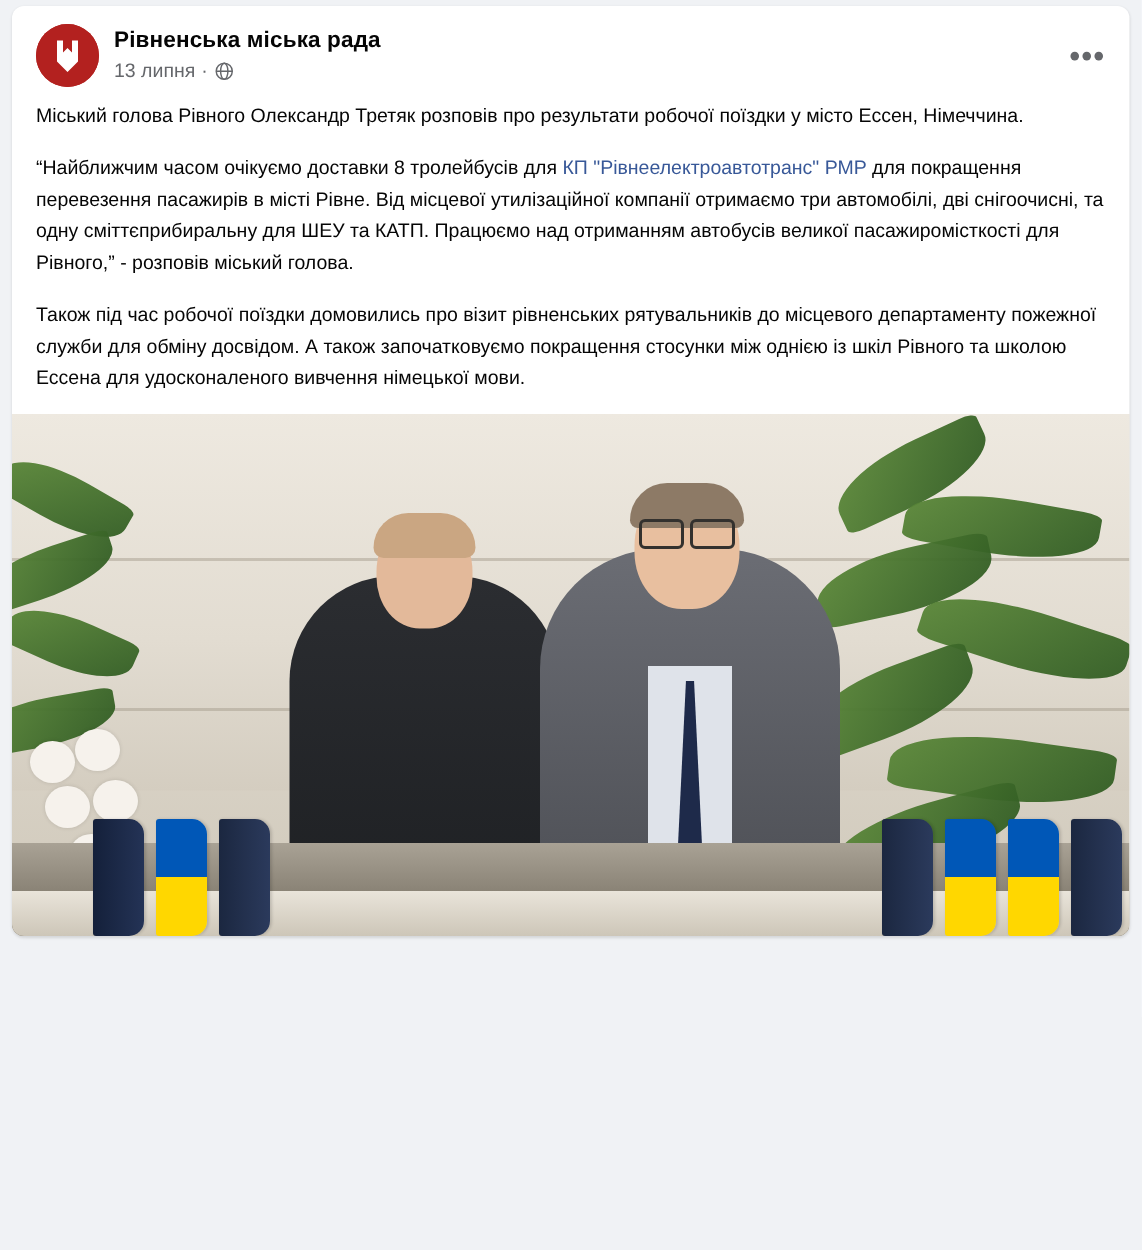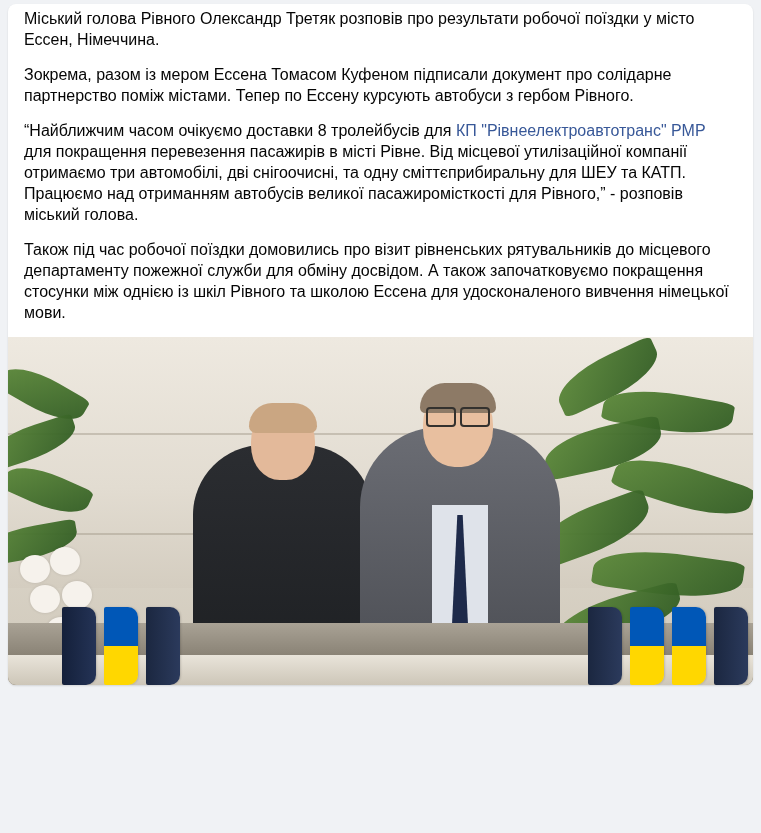--- a/index.html
+++ b/index.html
@@ -86,21 +86,21 @@
     justify-content: center;
     color: #65676b;
     font-size: 20px;
     line-height: 1;
     letter-spacing: 1px;
     cursor: pointer;
     font-weight: bold;
   }
   .post-body {
     padding: 4px 16px 12px 16px;
-    font-size: 16px;
+    font-size: 13px;
     line-height: 21px;
     color: #050505;
   }
   .post-body p {
     margin: 0 0 14px 0;
   }
   .post-body p:last-child {
     margin-bottom: 2px;
   }
   .link {
@@ -264,24 +264,46 @@
     border-radius: 4px;
   }
 </style>
 </head>
 <body>
 
 <div id="page">
 
   <div class="post-card">
 
+    <div class="post-header">
+      <div class="avatar">
+        <svg width="42" height="42" viewBox="0 0 42 42" aria-hidden="true">
+          <rect x="0" y="0" width="42" height="42" fill="#b3211f"></rect>
+          <path d="M14 11 h4 v8 l3 -3 l3 3 v-8 h4 v14 l-7 7 l-7 -7 z" fill="#ffffff"></path>
+        </svg>
+      </div>
+      <div class="header-text">
+        <div class="page-name">Рівненська міська рада</div>
+        <div class="meta-row">
+          <span>13 липня</span>
+          <span class="meta-dot">·</span>
+          <span class="globe-icon">
+            <svg width="13" height="13" viewBox="0 0 16 16" aria-hidden="true">
+              <circle cx="8" cy="8" r="6.6" fill="none" stroke="#65676b" stroke-width="1.2"></circle>
+              <ellipse cx="8" cy="8" rx="3" ry="6.6" fill="none" stroke="#65676b" stroke-width="1.2"></ellipse>
+              <line x1="1.5" y1="8" x2="14.5" y2="8" stroke="#65676b" stroke-width="1.2"></line>
+            </svg>
+          </span>
+        </div>
+      </div>
+      <div class="more-btn">•••</div>
+    </div>
 
     <div class="post-body">
       <p>Міський голова Рівного Олександр Третяк розповів про результати робочої поїздки у місто Ессен, Німеччина.</p>
-      <p>Зокрема, разом із мером Ессена Томасом Куфеном підписали документ про солідарне партнерство поміж містами. Тепер по Ессену курсують автобуси з гербом Рівного.</p>
       <p><span>“Найближчим часом очікуємо доставки 8 тролейбусів для </span><a class="link">КП "Рівнеелектроавтотранс" РМР</a><span> для покращення перевезення пасажирів в місті Рівне. Від місцевої утилізаційної компанії отримаємо три автомобілі, дві снігоочисні, та одну сміттєприбиральну для ШЕУ та КАТП. Працюємо над отриманням автобусів великої пасажиромісткості для Рівного,” - розповів міський голова.</span></p>
       <p>Також під час робочої поїздки домовились про візит рівненських рятувальників до місцевого департаменту пожежної служби для обміну досвідом. А також започатковуємо покращення стосунки між однією із шкіл Рівного та школою Ессена для удосконаленого вивчення німецької мови.</p>
     </div>
 
     <div class="photo-wrap">
       <div class="photo">
         <div class="wall-panel"></div>
         <div class="wall-line" style="top:96px"></div>
         <div class="wall-line" style="top:196px"></div>
 

